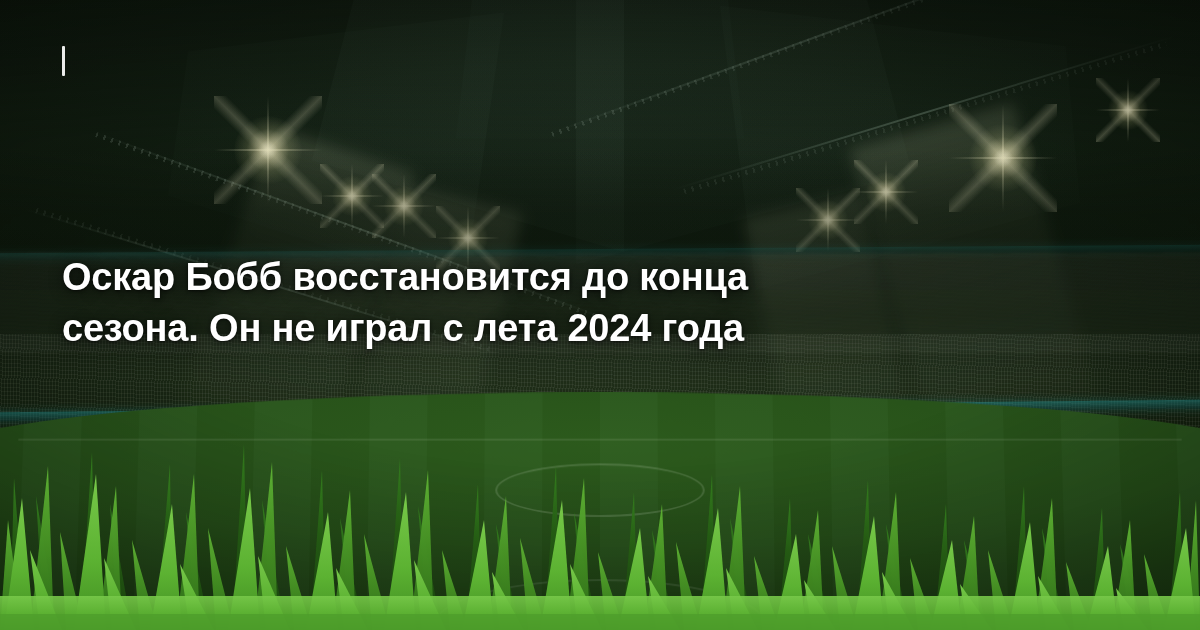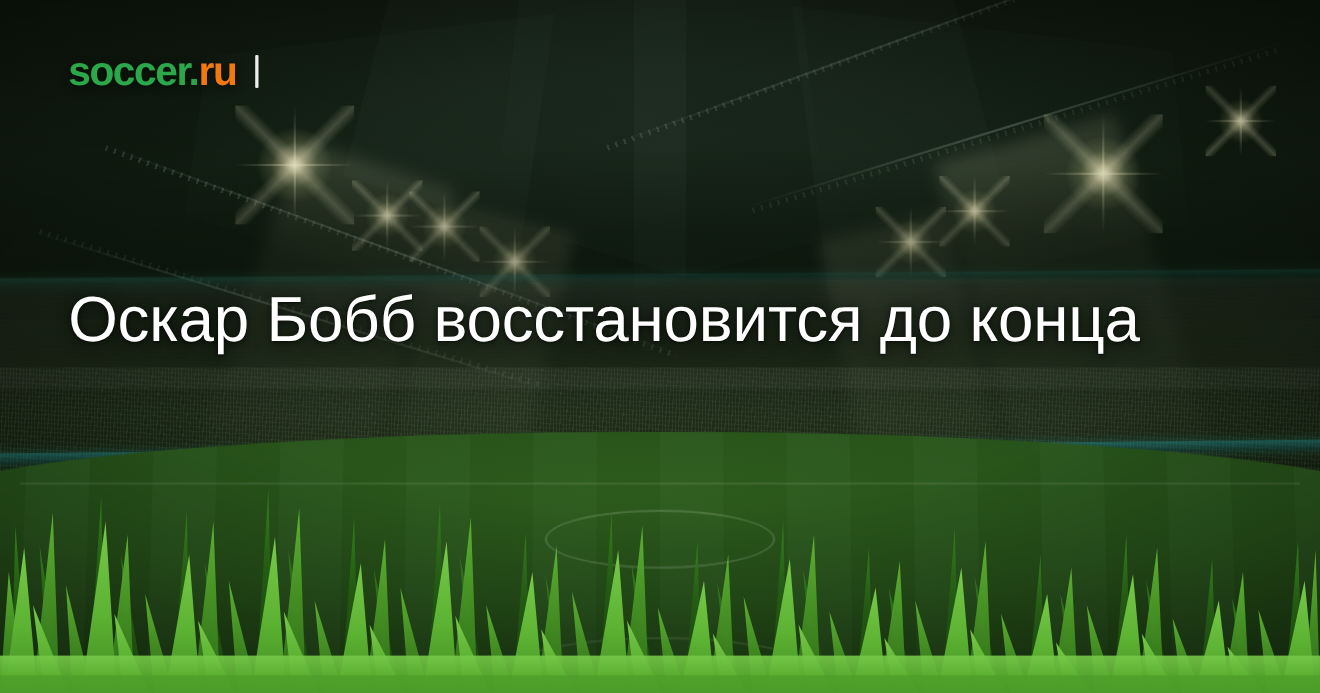--- a/index.html
+++ b/index.html
@@ -198,21 +198,21 @@
   .section-label {
     color:#ffffff; font-size:31px; font-weight:bold;
     letter-spacing:.6px; line-height:1; white-space:nowrap;
     text-shadow:0 2px 9px rgba(0,0,0,.6);
   }
 
   .headline {
     position:absolute; left:62px; top:252px; width:1090px;
     z-index:20;
     color:#ffffff;
-    font-size:58px; font-weight:400; line-height:1.33;
+    font-size:38px; font-weight:700; line-height:1.33;
     letter-spacing:-.2px;
     text-shadow:0 2px 14px rgba(0,0,0,.72), 0 1px 3px rgba(0,0,0,.6);
   }
   .headline .ln { display:block; white-space:nowrap; }
 </style>
 </head>
 <body>
 
 <div class="card">
 
@@ -389,23 +389,21 @@
           <path d="M1164 230 L1186 128 L1196 230Z"></path>
         </g>
 
         <rect x="0" y="196" width="1200" height="34" fill="url(#gBright)" opacity=".9"></rect>
         <rect x="0" y="214" width="1200" height="16" fill="#4f9f2b" opacity=".85"></rect>
       </svg>
     </div>
   </div>
 
   <div class="header">
-    <div class="logo">
-      <span class="part-green">soccer.</span><span class="part-orange">ru</span>
-    </div>
     <div class="divider"></div>
   </div>
 
   <h1 class="headline">
     <span class="ln">Оскар Бобб восстановится до конца</span>
+    <span class="ln">сезона. Он не играл с лета 2024 года</span>
   </h1>
 
 </div>
 
 </body></html>

